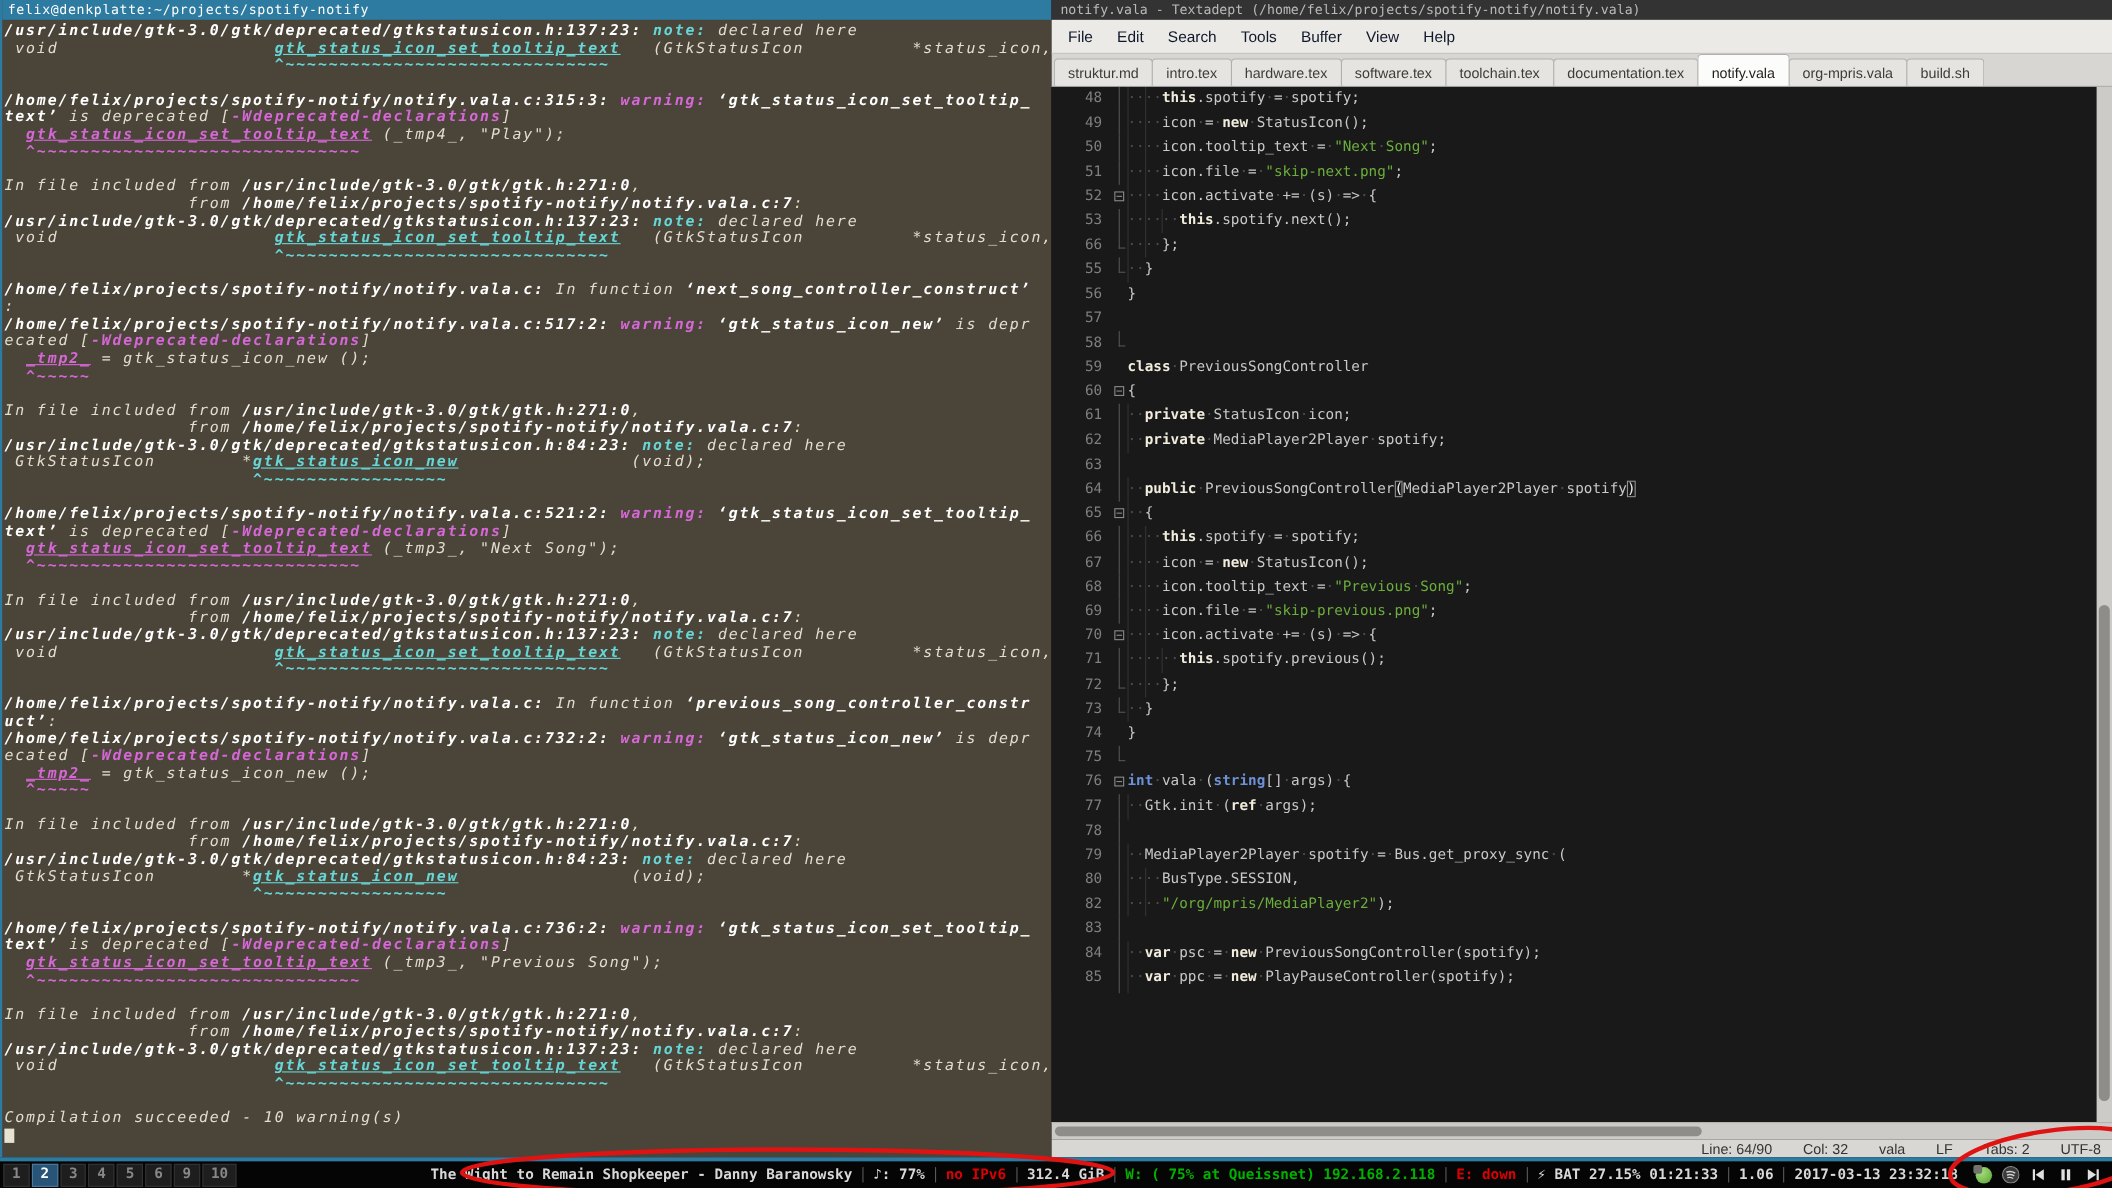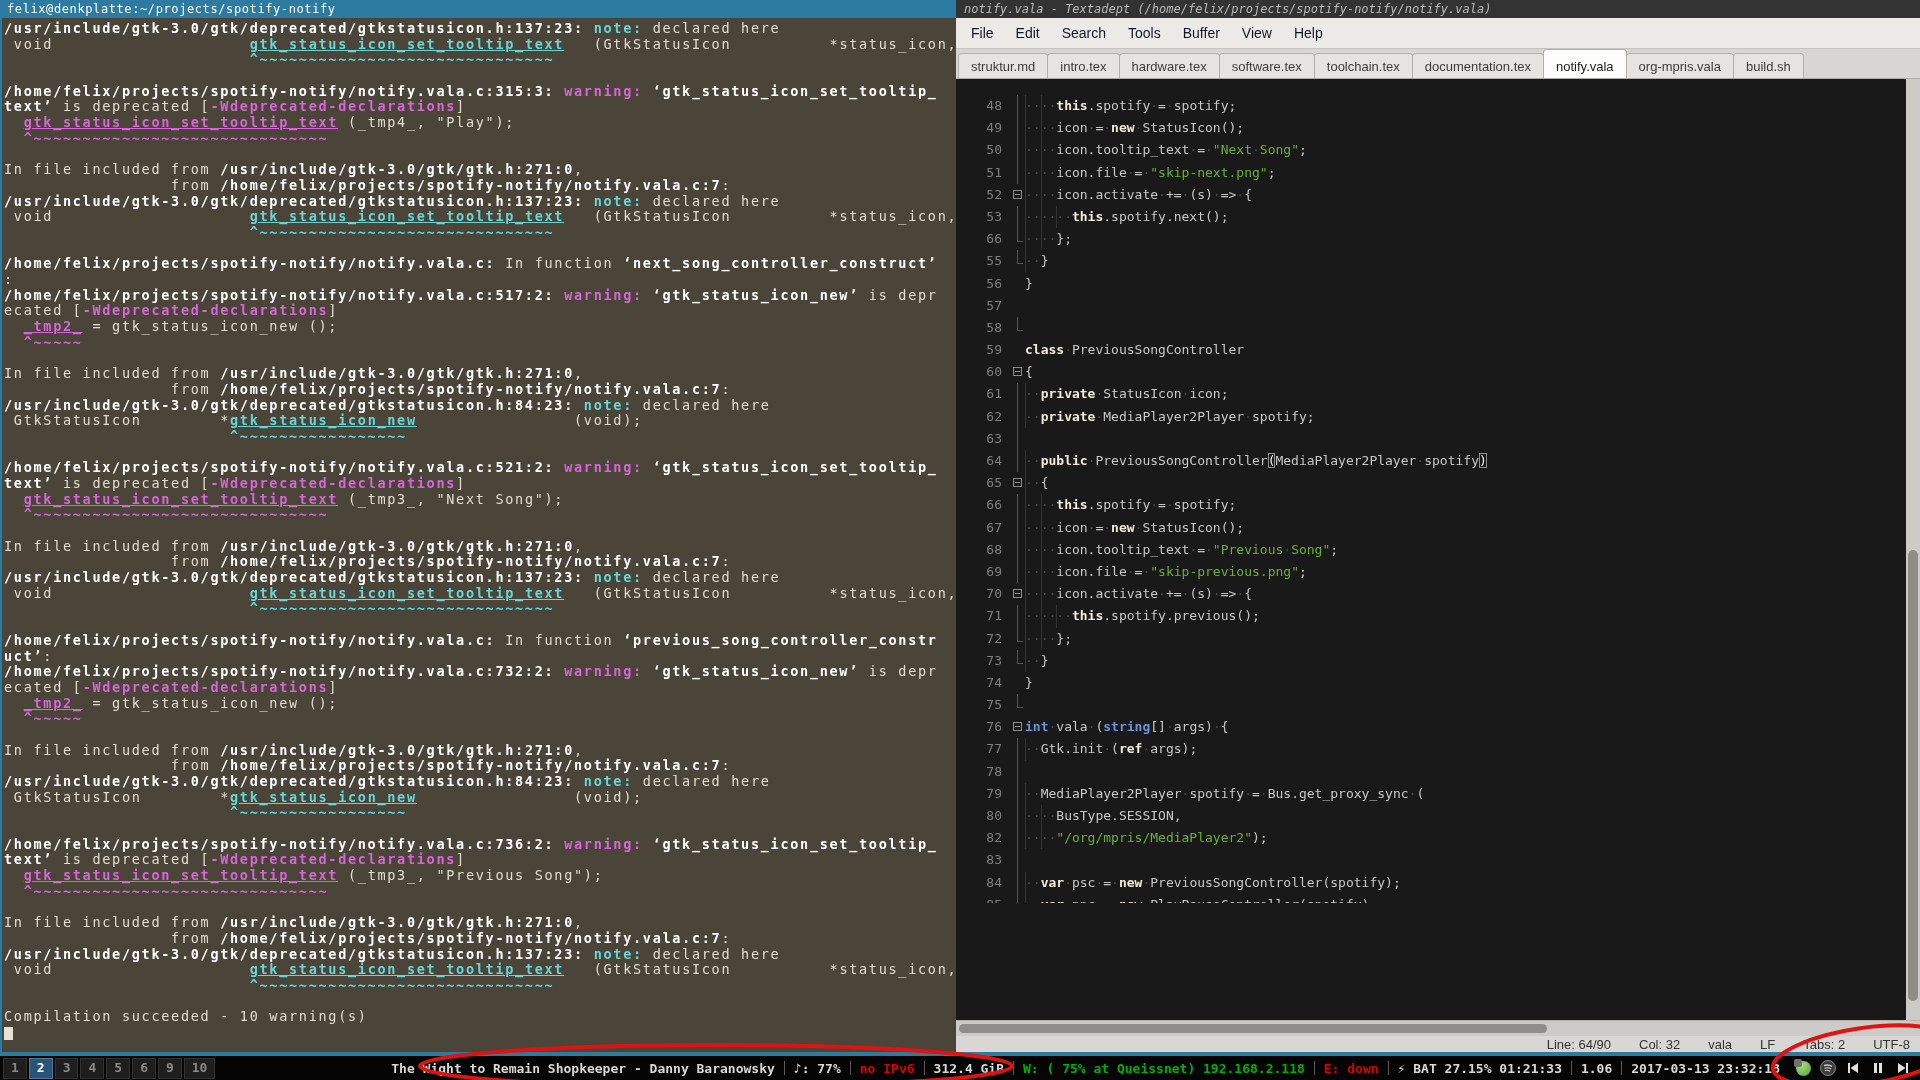--- a/index.html
+++ b/index.html
@@ -4,44 +4,44 @@
 <style>
   html,body{margin:0;padding:0;background:#000;}
   #screen{position:relative;width:1920px;height:1080px;overflow:hidden;background:#000;
           font-family:"DejaVu Sans Mono",monospace;}
 
   
   .term{position:absolute;left:0;top:0;width:956px;height:1052px;background:#4a4439;
         border-left:2px solid #2d7ba0;box-sizing:border-box;}
   .term-title{height:18px;background:#2d7ba0;color:#ffffff;font-size:12px;line-height:18px;
               padding-left:5px;letter-spacing:.6px;}
-  .term-body{padding:3px 0 0 2px;font-size:13.5px;line-height:15.7px;letter-spacing:1.7px;color:#e3ddcf;}
+  .term-body{padding:3px 0 0 2px;font-size:13.5px;line-height:15.7px;letter-spacing:1.7px;color:#e3ddcf;font-style:italic;}
   .tl{min-height:15.7px;height:15.7px;white-space:pre;}
   .tl .b{color:#ffffff;font-weight:bold;}
   .tl .m{color:#d667d6;font-weight:bold;}
   .tl .mu{color:#d667d6;font-weight:bold;text-decoration:underline;}
   .tl .c{color:#67d6d6;font-weight:bold;}
   .tl .cu{color:#67d6d6;font-weight:bold;text-decoration:underline;}
   .tcursor{display:inline-block;width:9px;height:13px;background:#e8e2d2;vertical-align:middle;}
 
   
   .ta{position:absolute;left:956px;top:0;width:964px;height:1052px;background:#191919;}
-  .ta-title{height:18px;background:#333333;color:#b9b9b9;font-size:12px;line-height:18px;padding-left:8px;font-style:italic;}
+  .ta-title{height:18px;background:#333333;color:#b9b9b9;font-size:12px;line-height:18px;padding-left:8px;}
   .menubar{height:31px;background:#eceae7;border-bottom:1px solid #c6c4c0;display:flex;
            align-items:center;padding-left:4px;box-sizing:border-box;}
   .menu-item{font:14px "Liberation Sans",sans-serif;color:#0f172a;padding:6px 11px;}
   .tabbar{height:30px;background:#d8d6d2;display:flex;align-items:flex-end;padding-left:2px;
           border-bottom:1px solid #aeaca8;box-sizing:border-box;}
   .tab{font:13px "Liberation Sans",sans-serif;color:#3c3c3c;background:#e6e4e0;
        border:1px solid #b2b0ac;border-bottom:none;border-radius:4px 4px 0 0;
        padding:5px 12px 6px;margin-right:-1px;height:25px;box-sizing:border-box;white-space:nowrap;}
   .tab.active{background:#fcfcfb;color:#1e1e1e;height:29px;padding-top:9px;position:relative;z-index:2;}
 
   .edit{position:absolute;left:0;top:79px;width:950px;height:824px;background:#191919;
-        overflow:hidden;padding-top:16px;box-sizing:border-box;}
+        overflow:hidden;padding-top:0;box-sizing:border-box;}
   .crow{display:flex;height:22.2px;font-size:13px;line-height:22.2px;}
   .ln{width:46px;text-align:right;padding-right:10px;color:#7f7f7f;flex:none;}
   .fold{width:13px;flex:none;position:relative;}
   .fold .fb{position:absolute;left:1px;top:6px;width:9px;height:9px;border:1px solid #8a8a8a;box-sizing:border-box;}
   .fold .fb::after{content:"";position:absolute;left:1px;right:1px;top:3px;height:1px;background:#8a8a8a;}
   .fold .fv{position:absolute;left:5px;top:0;bottom:0;width:1px;background:#555555;}
   .fold .fe{position:absolute;left:5px;top:0;height:13px;width:5px;
             border-left:1px solid #555555;border-bottom:1px solid #555555;}
   .codeln{white-space:pre;position:relative;color:#c8c8c8;}
   .codeln .k{color:#f1ecdc;font-weight:bold;}

